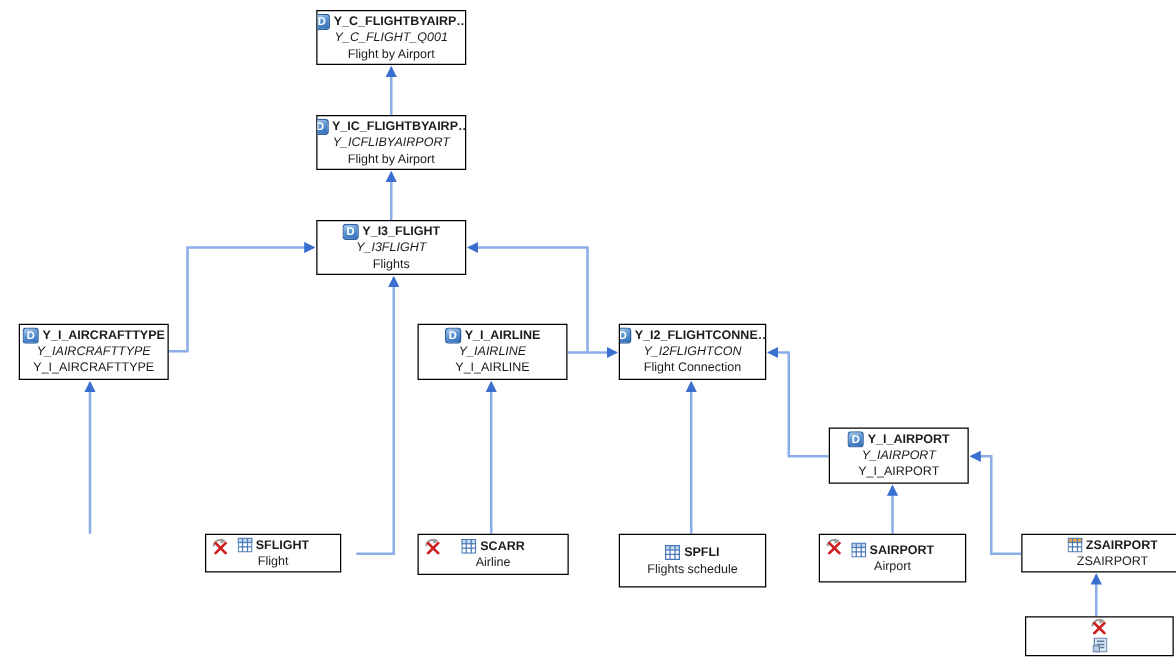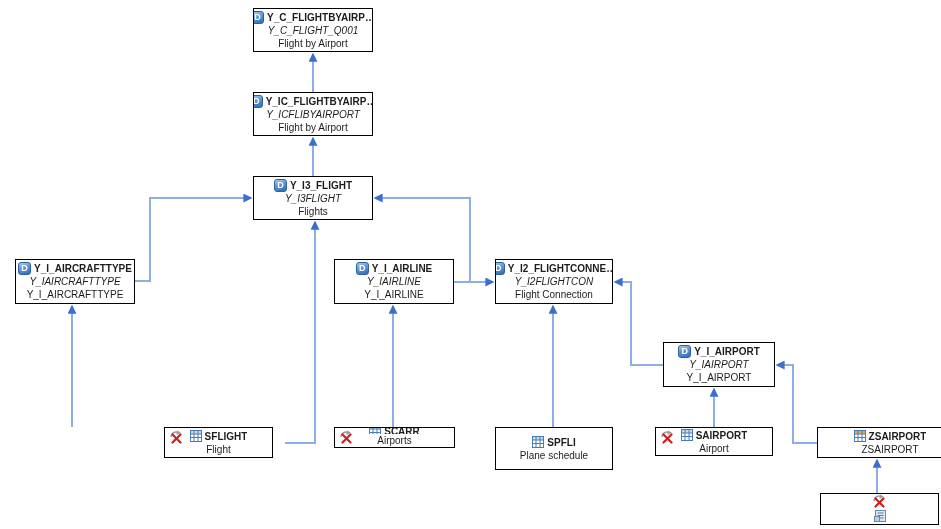--- a/index.html
+++ b/index.html
@@ -134,56 +134,56 @@
             <rect x="0.5" y="0.5" width="11" height="11" fill="#fff" stroke="#4b7ab8"></rect>
             <rect x="0.5" y="0.5" width="11" height="3.5" fill="#c5d9ef" stroke="#4b7ab8"></rect>
             <path d="M4,0.5 V11.5 M8,0.5 V11.5 M0.5,7.5 H11.5" stroke="#4b7ab8" stroke-width="1" fill="none"></path>
           </svg>
       </span>
       <span>SFLIGHT</span>
     </div>
     <div class="desc">Flight</div>
   </div>
 
-  <div class="node" style="left:334px;top:427px;width:121px;height:21px">
+  <div class="node" style="left:334px;top:427px;width:121px;height:33px">
     <span class="redx">
       <svg width="14" height="14" viewBox="0 0 14 14">
           <path d="M2,7 A5,5 0 0 1 9,2.4" fill="none" stroke="#9a9a9a" stroke-width="1.6"></path>
           <path d="M8,0.5 L12,2.8 L7.5,5 Z" fill="#9a9a9a"></path>
           <path d="M3.5,4.5 L11.5,12.5 M11.5,4.5 L3.5,12.5" stroke="#cc1f1f" stroke-width="2.2" stroke-linecap="round"></path>
         </svg>
     </span>
     <div class="trow">
       <span class="icn">
         <svg width="12" height="12" viewBox="0 0 12 12">
             <rect x="0.5" y="0.5" width="11" height="11" fill="#fff" stroke="#4b7ab8"></rect>
             <rect x="0.5" y="0.5" width="11" height="3.5" fill="#c5d9ef" stroke="#4b7ab8"></rect>
             <path d="M4,0.5 V11.5 M8,0.5 V11.5 M0.5,7.5 H11.5" stroke="#4b7ab8" stroke-width="1" fill="none"></path>
           </svg>
       </span>
       <span>SCARR</span>
     </div>
-    <div class="desc">Airports</div>
+    <div class="desc">Airline</div>
   </div>
 
   <div class="node" style="left:495px;top:427px;width:118px;height:43px">
     <div class="trow">
       <span class="icn">
         <svg width="12" height="12" viewBox="0 0 12 12">
             <rect x="0.5" y="0.5" width="11" height="11" fill="#fff" stroke="#4b7ab8"></rect>
             <rect x="0.5" y="0.5" width="11" height="3.5" fill="#c5d9ef" stroke="#4b7ab8"></rect>
             <path d="M4,0.5 V11.5 M8,0.5 V11.5 M0.5,7.5 H11.5" stroke="#4b7ab8" stroke-width="1" fill="none"></path>
           </svg>
       </span>
       <span>SPFLI</span>
     </div>
-    <div class="desc">Plane schedule</div>
-  </div>
-
-  <div class="node" style="left:655px;top:427px;width:118px;height:29px">
+    <div class="desc">Flights schedule</div>
+  </div>
+
+  <div class="node" style="left:655px;top:427px;width:118px;height:39px">
     <span class="redx">
       <svg width="14" height="14" viewBox="0 0 14 14">
           <path d="M2,7 A5,5 0 0 1 9,2.4" fill="none" stroke="#9a9a9a" stroke-width="1.6"></path>
           <path d="M8,0.5 L12,2.8 L7.5,5 Z" fill="#9a9a9a"></path>
           <path d="M3.5,4.5 L11.5,12.5 M11.5,4.5 L3.5,12.5" stroke="#cc1f1f" stroke-width="2.2" stroke-linecap="round"></path>
         </svg>
     </span>
     <div class="trow">
       <span class="icn">
         <svg width="12" height="12" viewBox="0 0 12 12">

